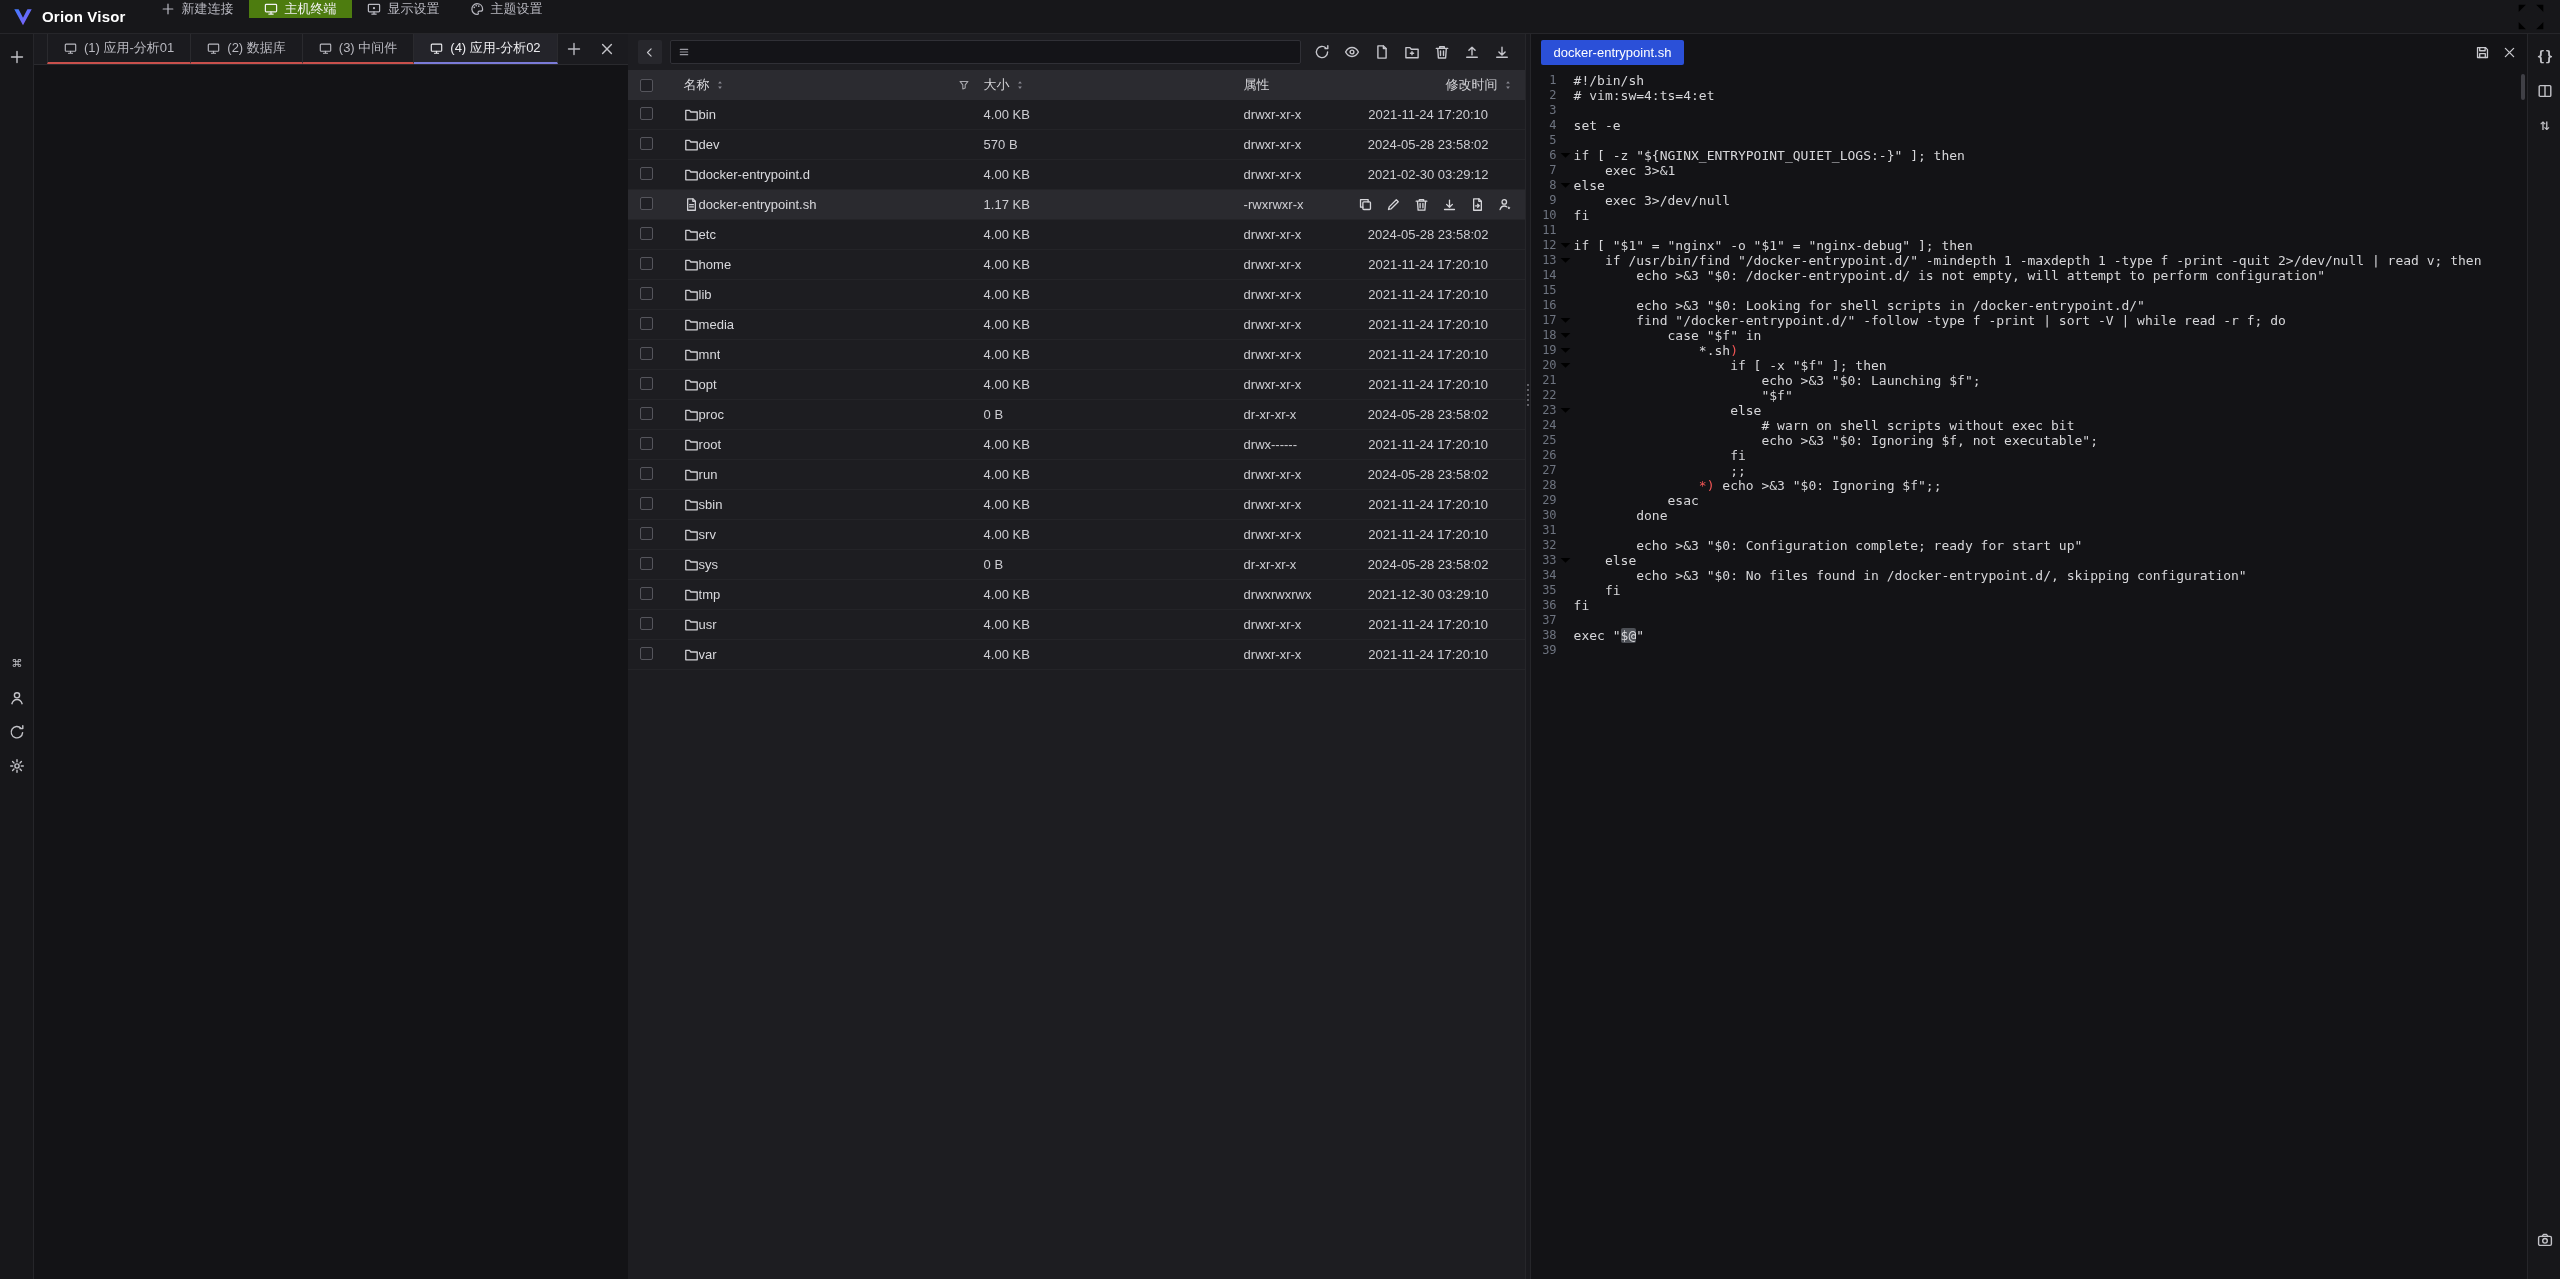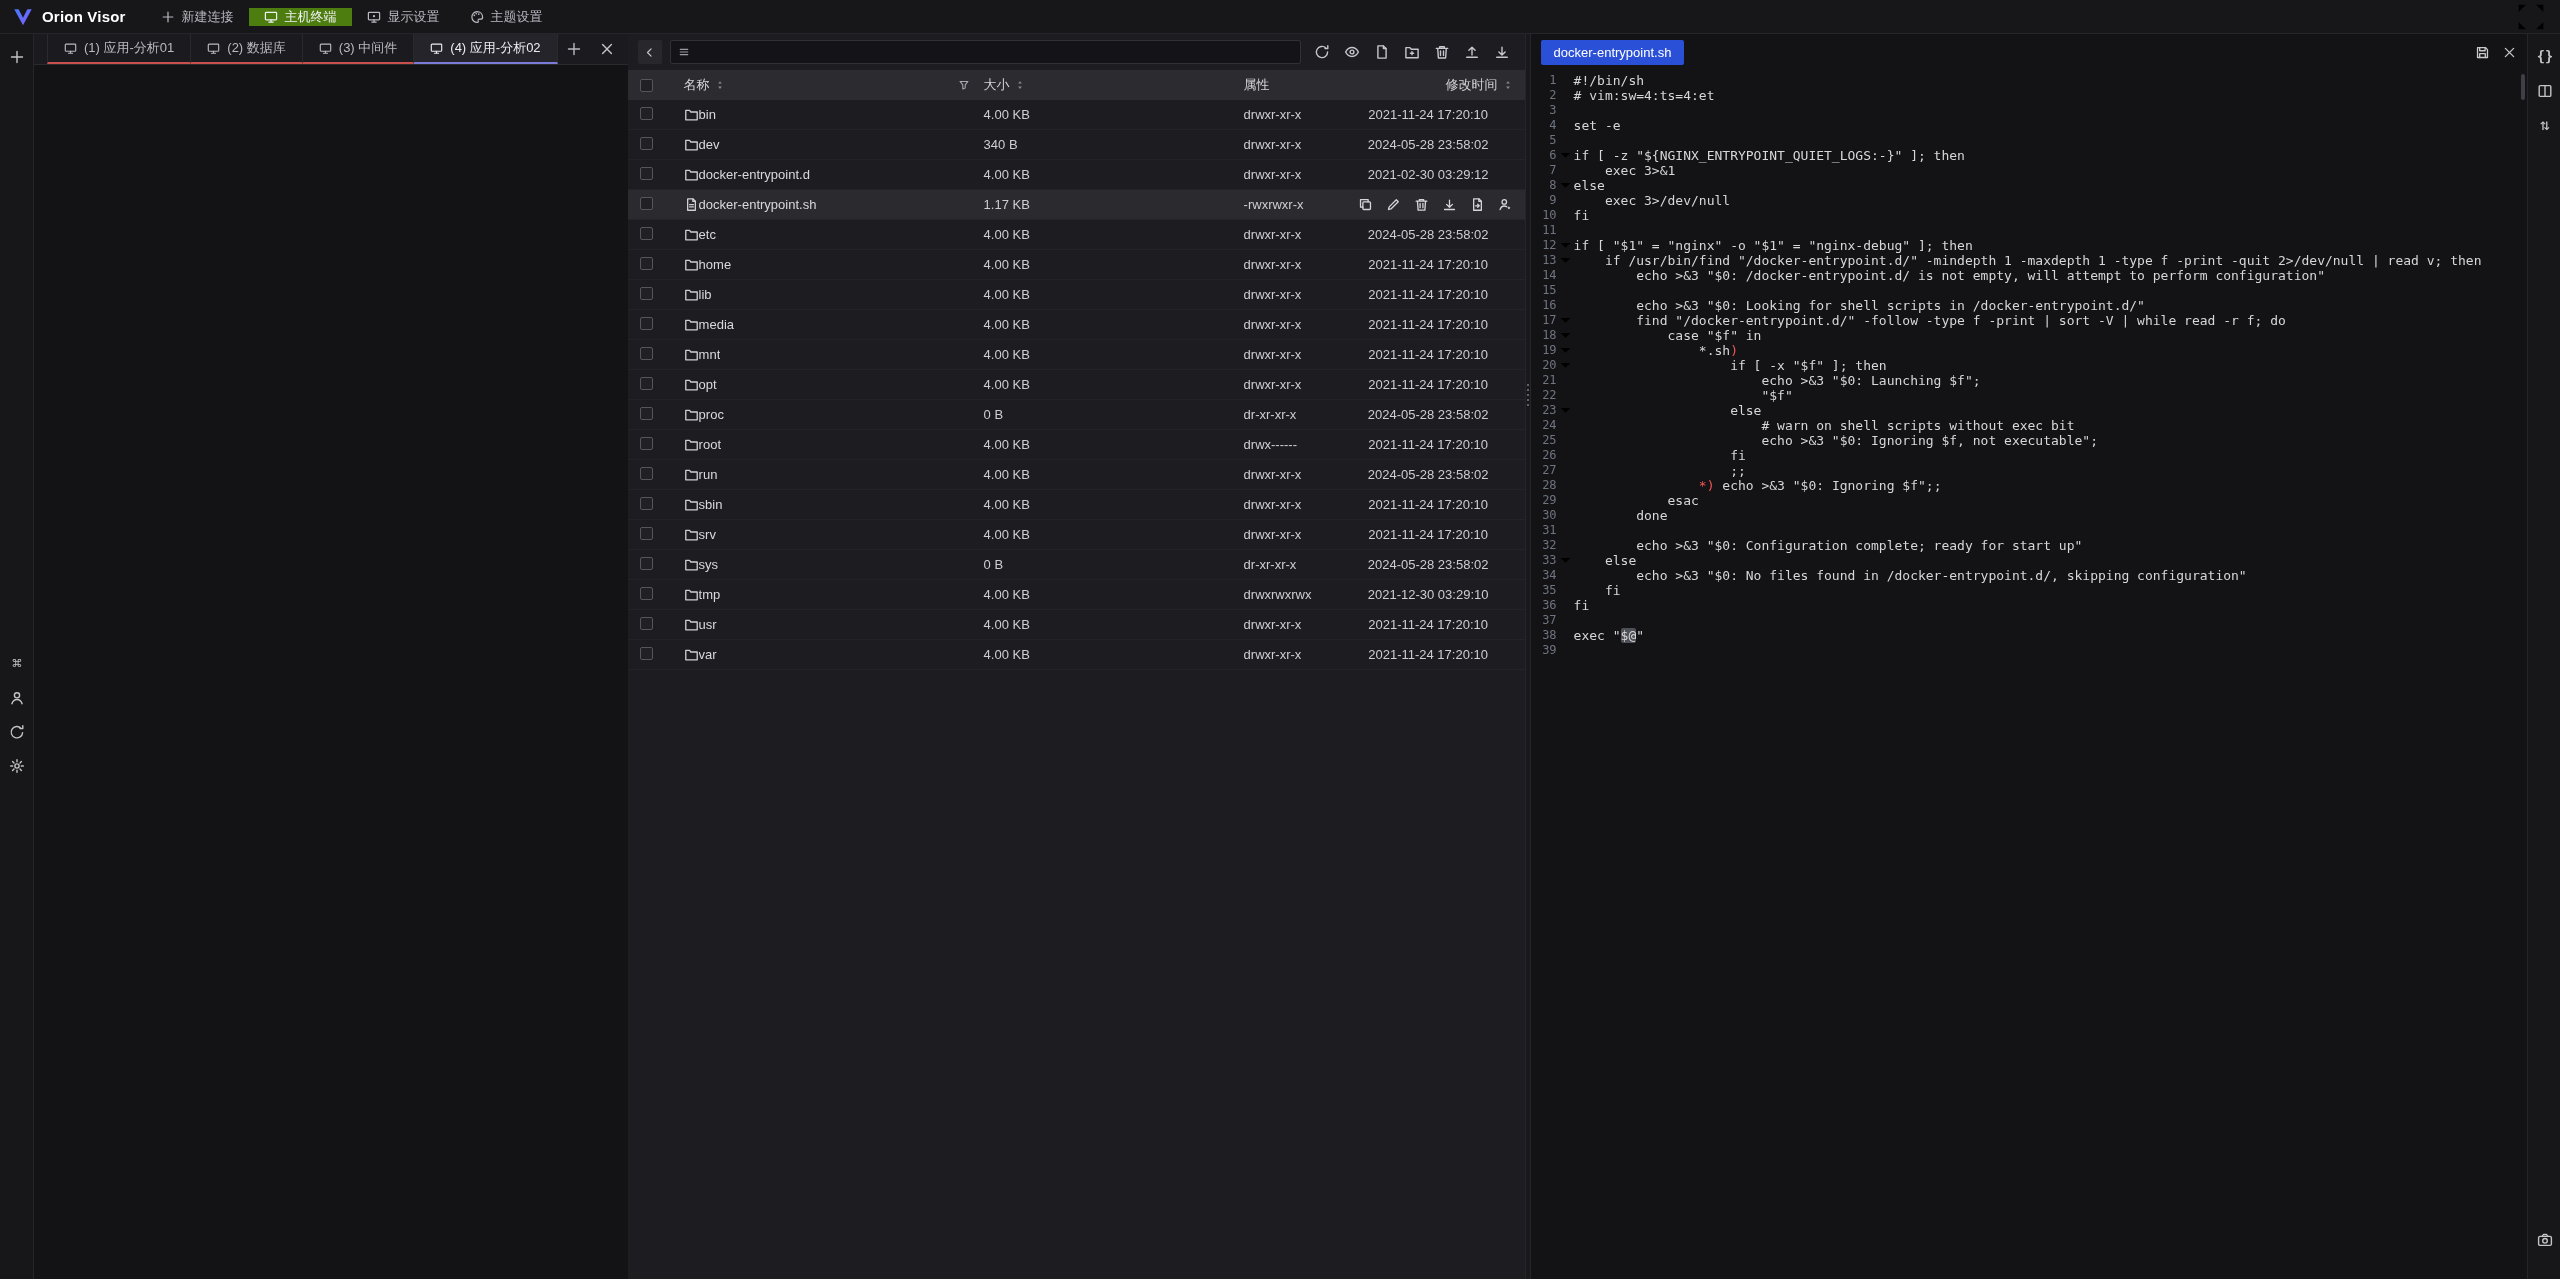--- a/index.html
+++ b/index.html
@@ -12,21 +12,21 @@
   .icon svg{width:1em;height:1em;fill:none;stroke:currentColor;stroke-width:1.4;stroke-linecap:round;stroke-linejoin:round;display:block}
   .icon svg .f{fill:currentColor;stroke:none}
   .tg{font-family:"DejaVu Sans Mono",monospace;font-size:.85em;font-weight:bold}
   .tg.big{font-size:1em;font-weight:normal}
 
   
   .topbar{height:34px;background:#17171a;border-bottom:1px solid #26262a;display:flex;align-items:center;padding:0 12px;flex:0 0 34px}
   .logo{display:flex;align-items:center;gap:8px;margin-right:20px}
   .logo svg{width:22px;height:22px;display:block}
   .logo-title{font-size:15px;font-weight:bold;color:#ffffff;letter-spacing:.2px}
-  .top-menu{display:flex;align-items:center;height:34px}
+  .top-menu{display:flex;align-items:flex-start;height:34px}
   .nav-item{display:flex;align-items:center;gap:7px;padding:0 15px;color:#b8b8c0;cursor:pointer;font-size:13px}
   .nav-item .icon{font-size:14px}
   .nav-item.active{background:#4d7c0f;color:#f1f1f3}
   .topbar-spacer{flex:1}
   .topbar .strip-btn{color:#c9c9ce}
 
   
   .main{flex:1;display:flex;min-height:0}
   .rail{width:34px;background:#17171a;position:relative;flex:0 0 34px}
   .rail.left{border-right:1px solid #26262a}
@@ -405,21 +405,21 @@
                 <div class="frow">
                   <div><span class="cb"></span></div>
                   <div class="fcell-name">
                     <span class="icon">
                       <svg viewBox="0 0 16 16">
                         <path d="M1.9 3.6h4l1.4 1.7h6.8v8.4H1.9z"></path>
                       </svg>
                     </span>
                     <span class="fname">dev</span>
                   </div>
-                  <div class="fcell-size">340 B</div>
+                  <div class="fcell-size">570 B</div>
                   <div class="fcell-attr">drwxr-xr-x</div>
                   <div class="fcell-time">2024-05-28 23:58:02</div>
                 </div>
                 <div class="frow">
                   <div><span class="cb"></span></div>
                   <div class="fcell-name">
                     <span class="icon">
                       <svg viewBox="0 0 16 16">
                         <path d="M1.9 3.6h4l1.4 1.7h6.8v8.4H1.9z"></path>
                       </svg>

